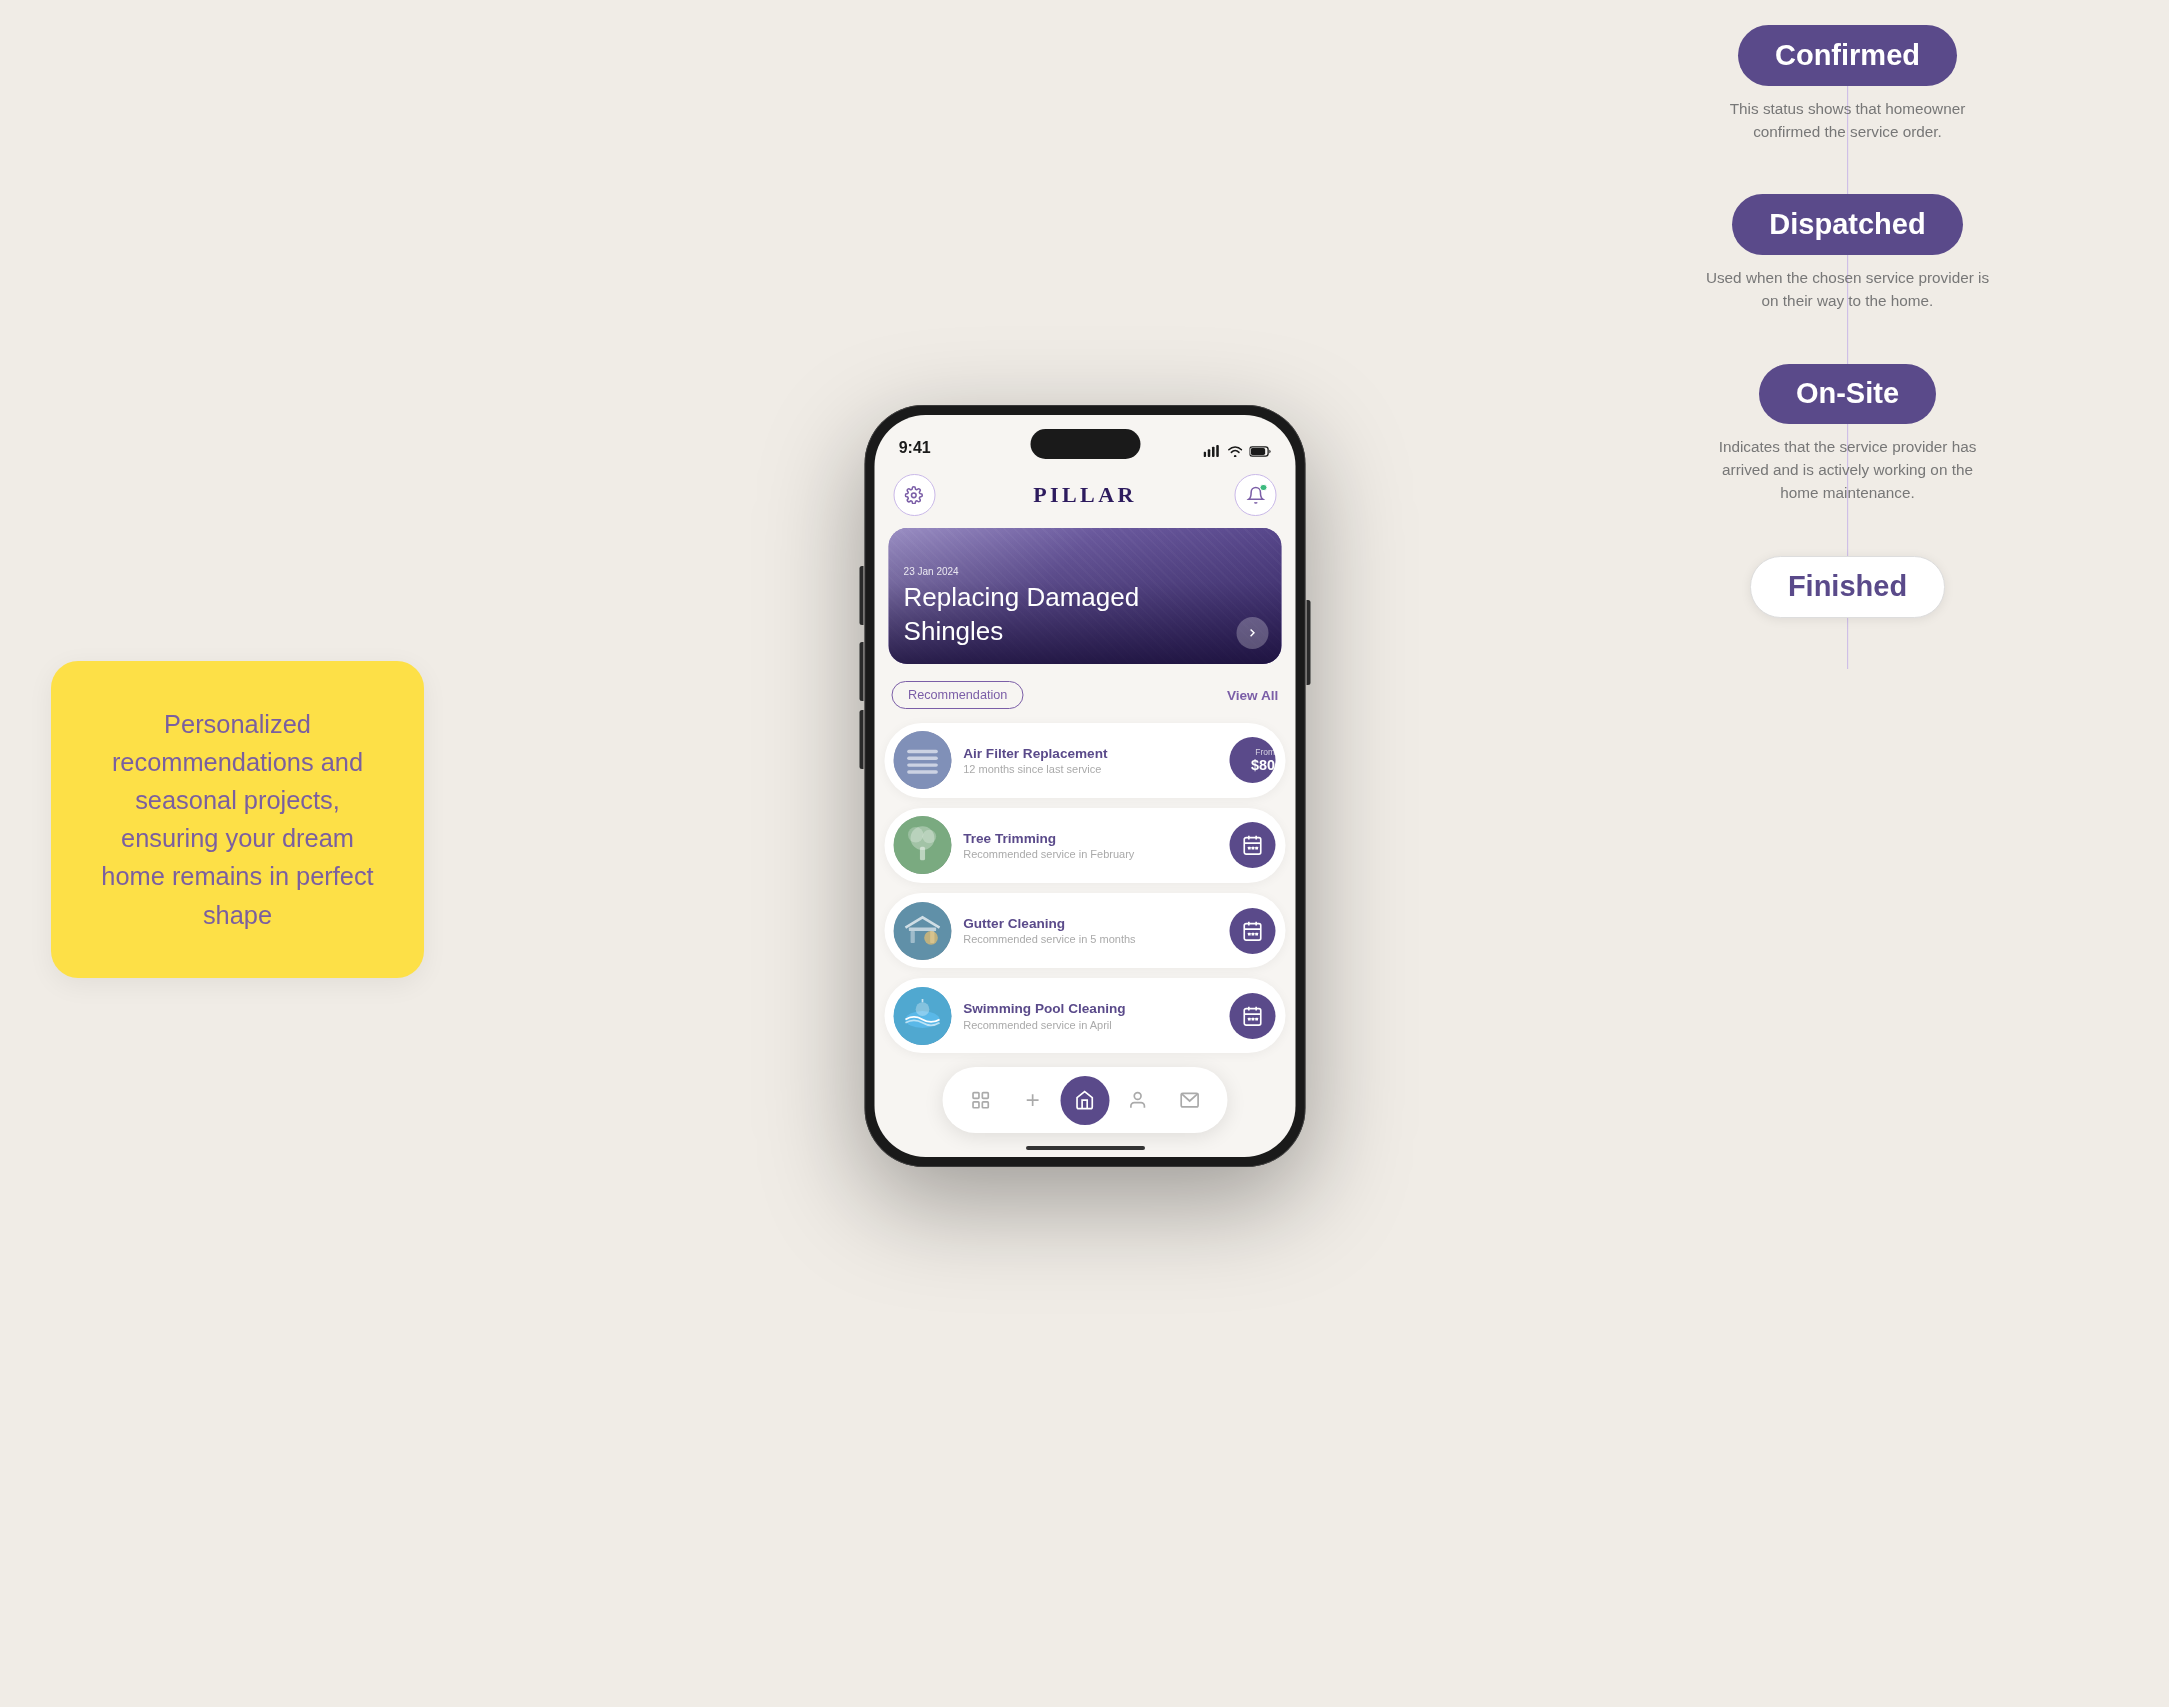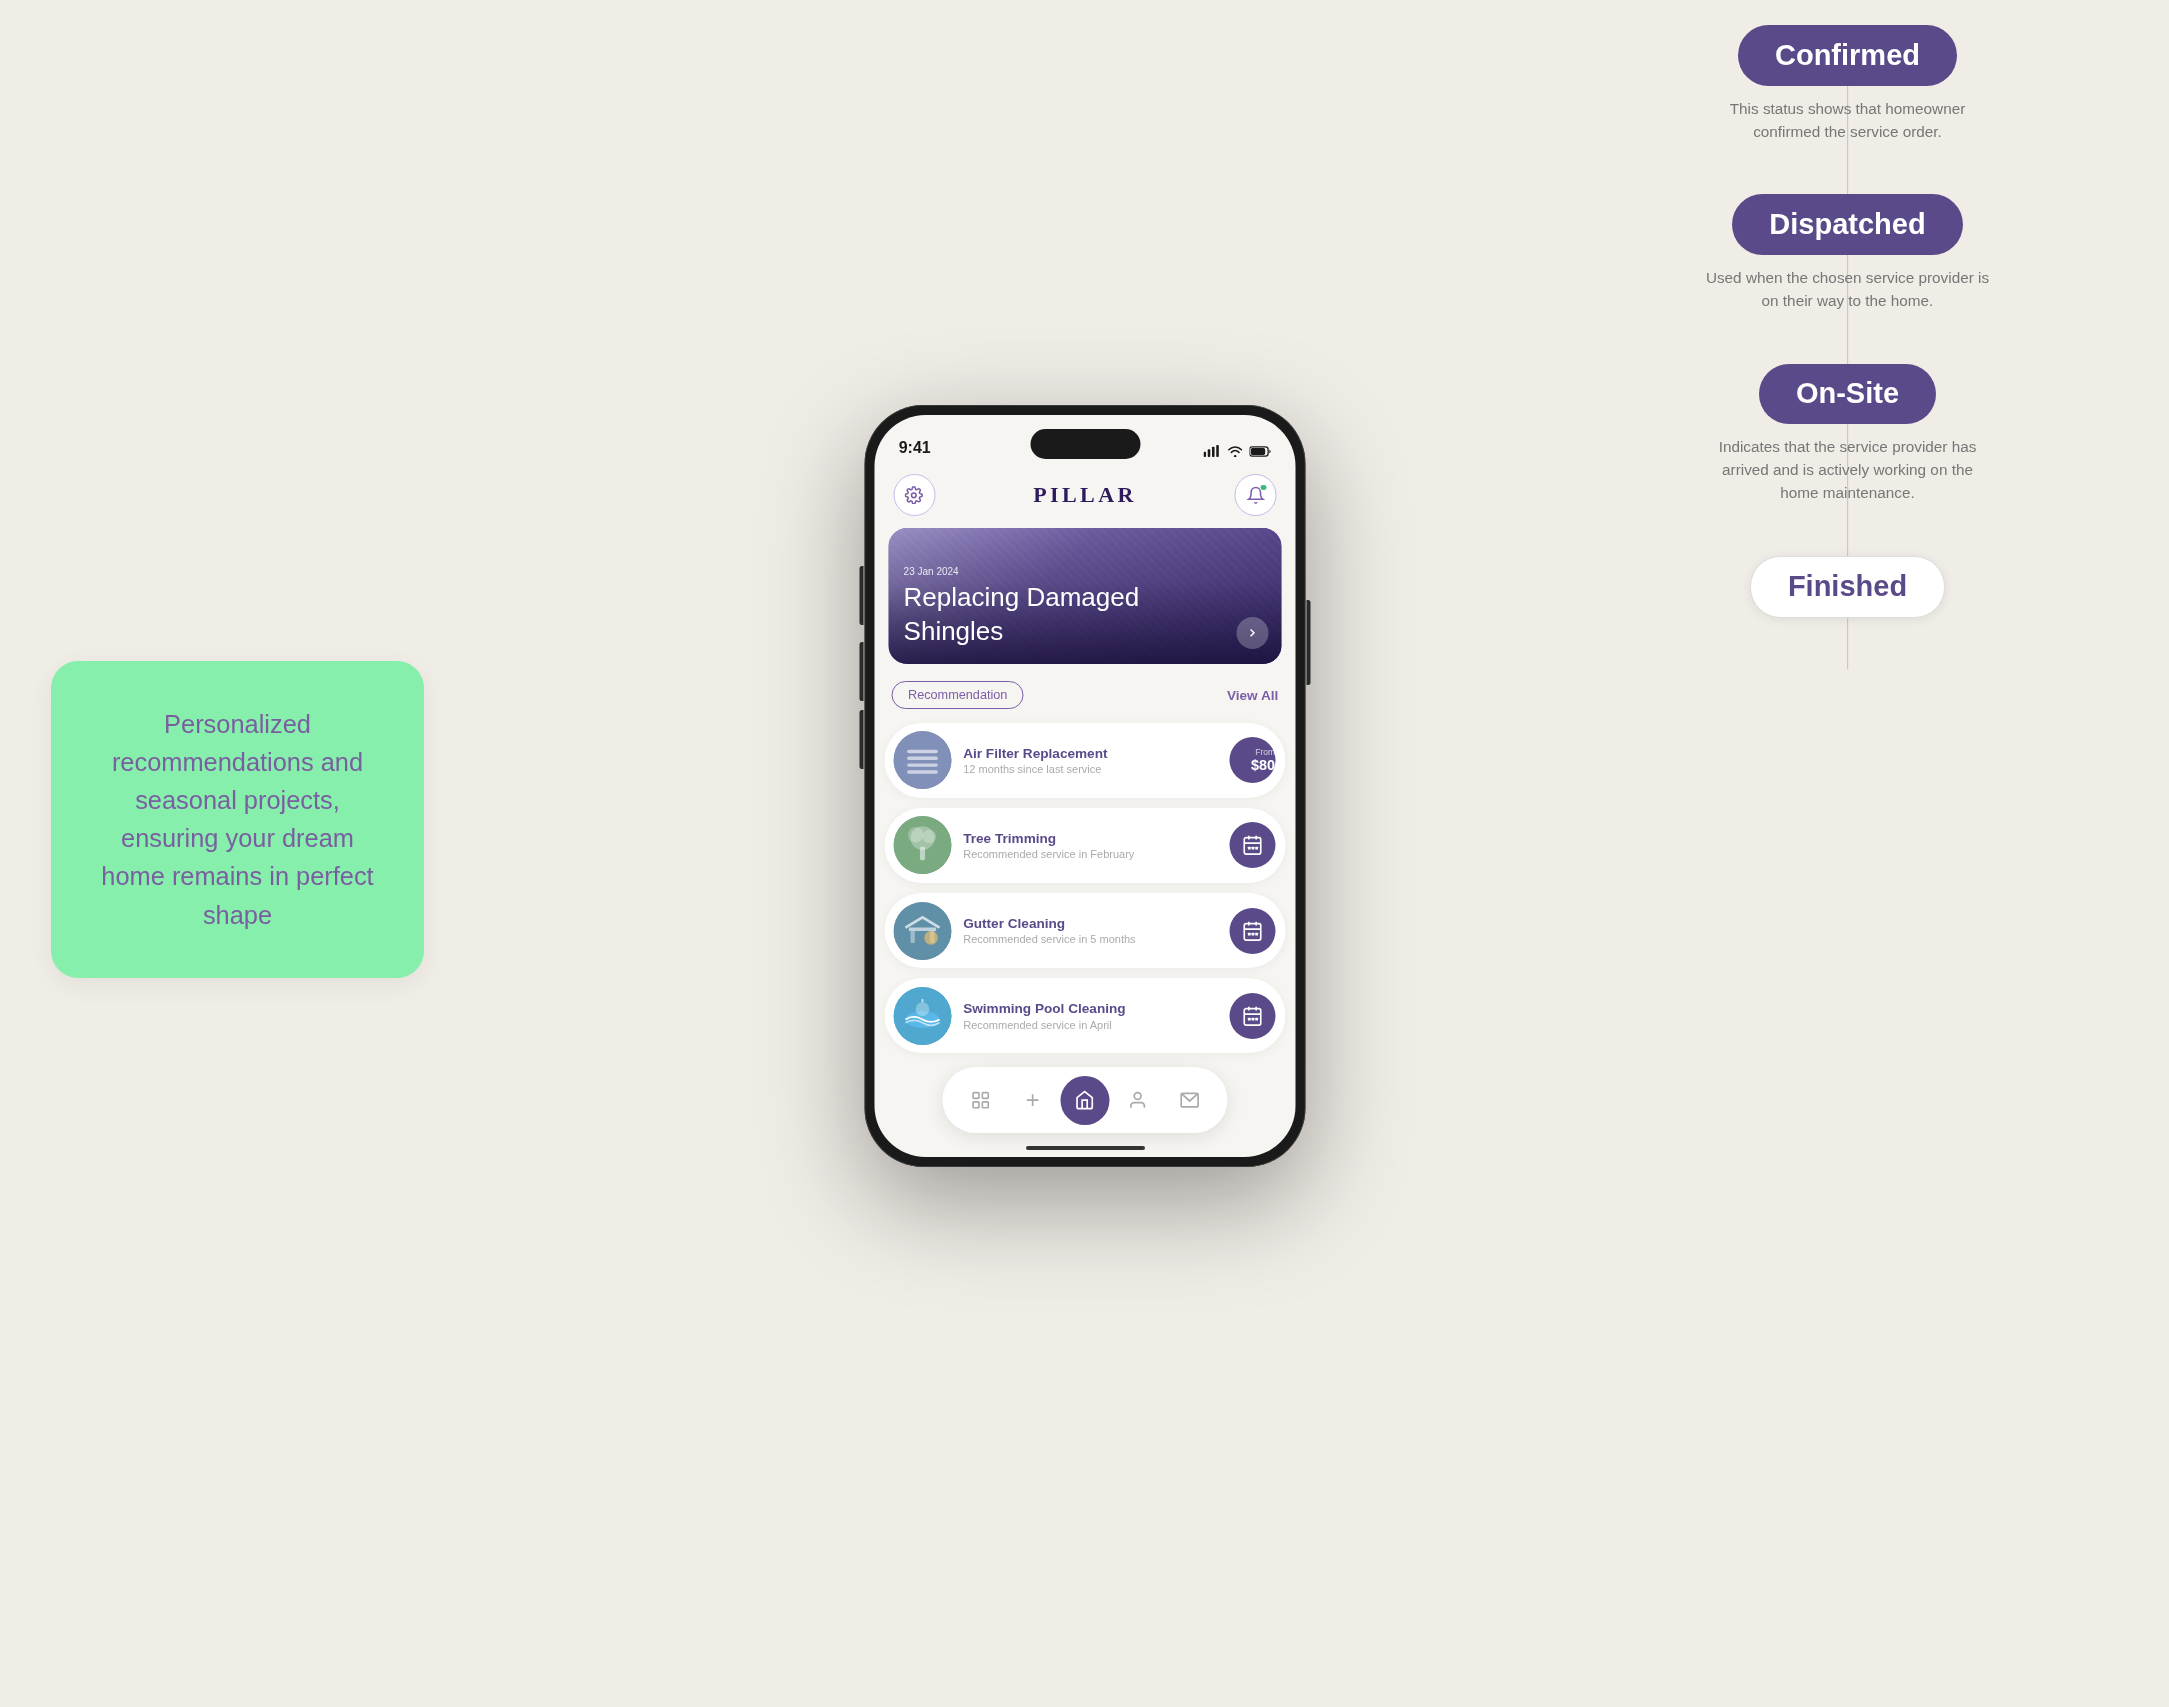--- a/index.html
+++ b/index.html
@@ -11,21 +11,21 @@
       position: relative;
       overflow: hidden;
     }
 
     
     .left-text {
       position: absolute;
       left: 51px;
       top: 661px;
       width: 373px;
-      background: #86efac;
+      background: #fde047;
       border-radius: 27px;
       padding: 44px 41px;
       box-shadow: 0 6.8px 27px rgba(0,0,0,0.06);
     }
     .left-text p {
       color: #7a5fa0;
       font-size: 25.4px;
       line-height: 1.5;
       text-align: center;
       font-weight: 400;

